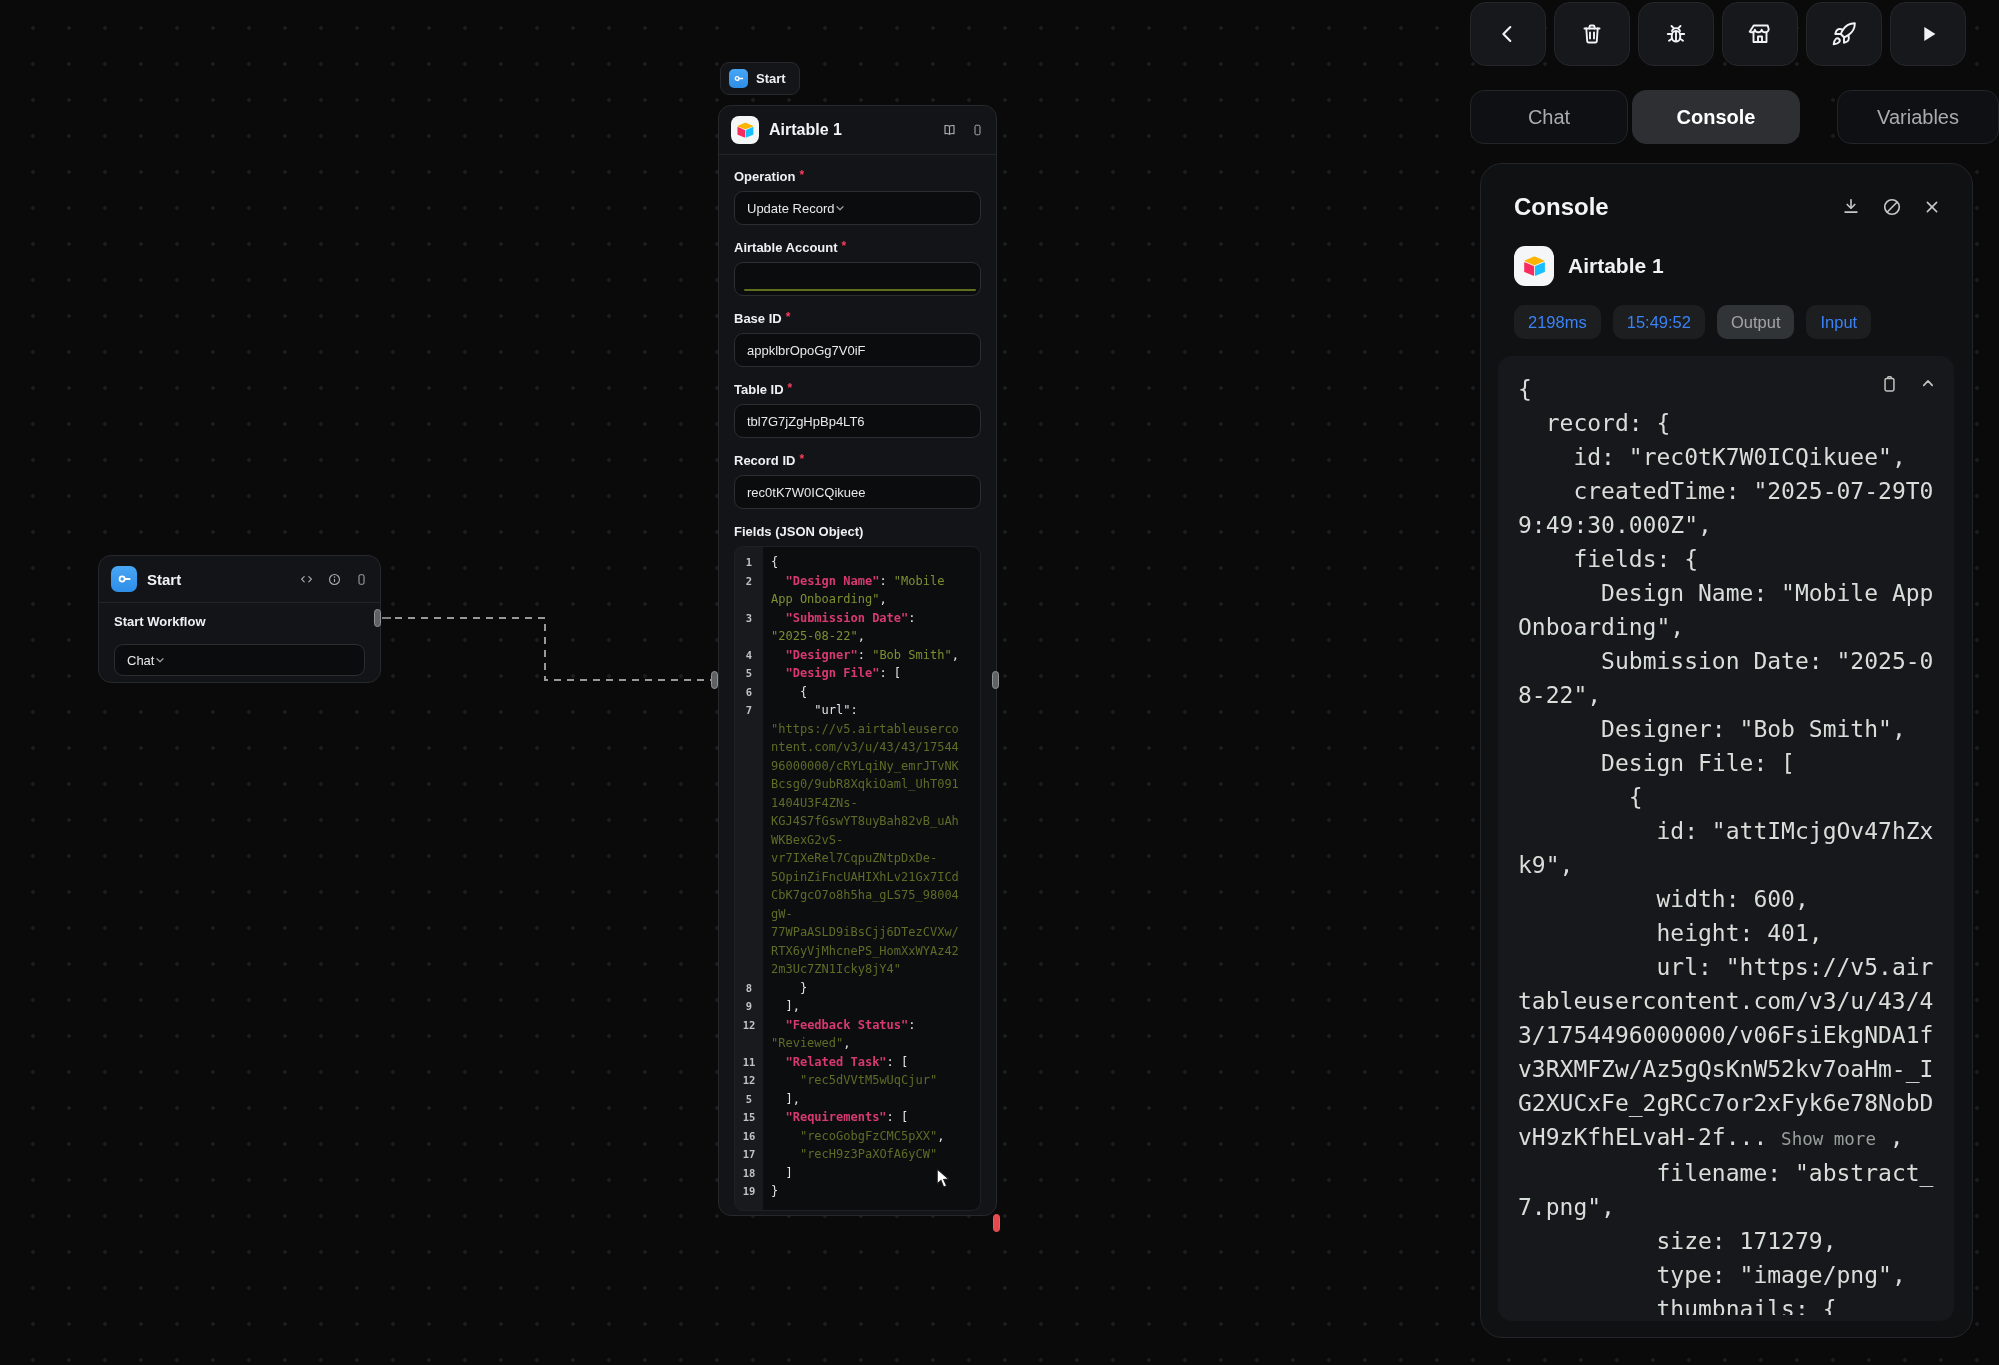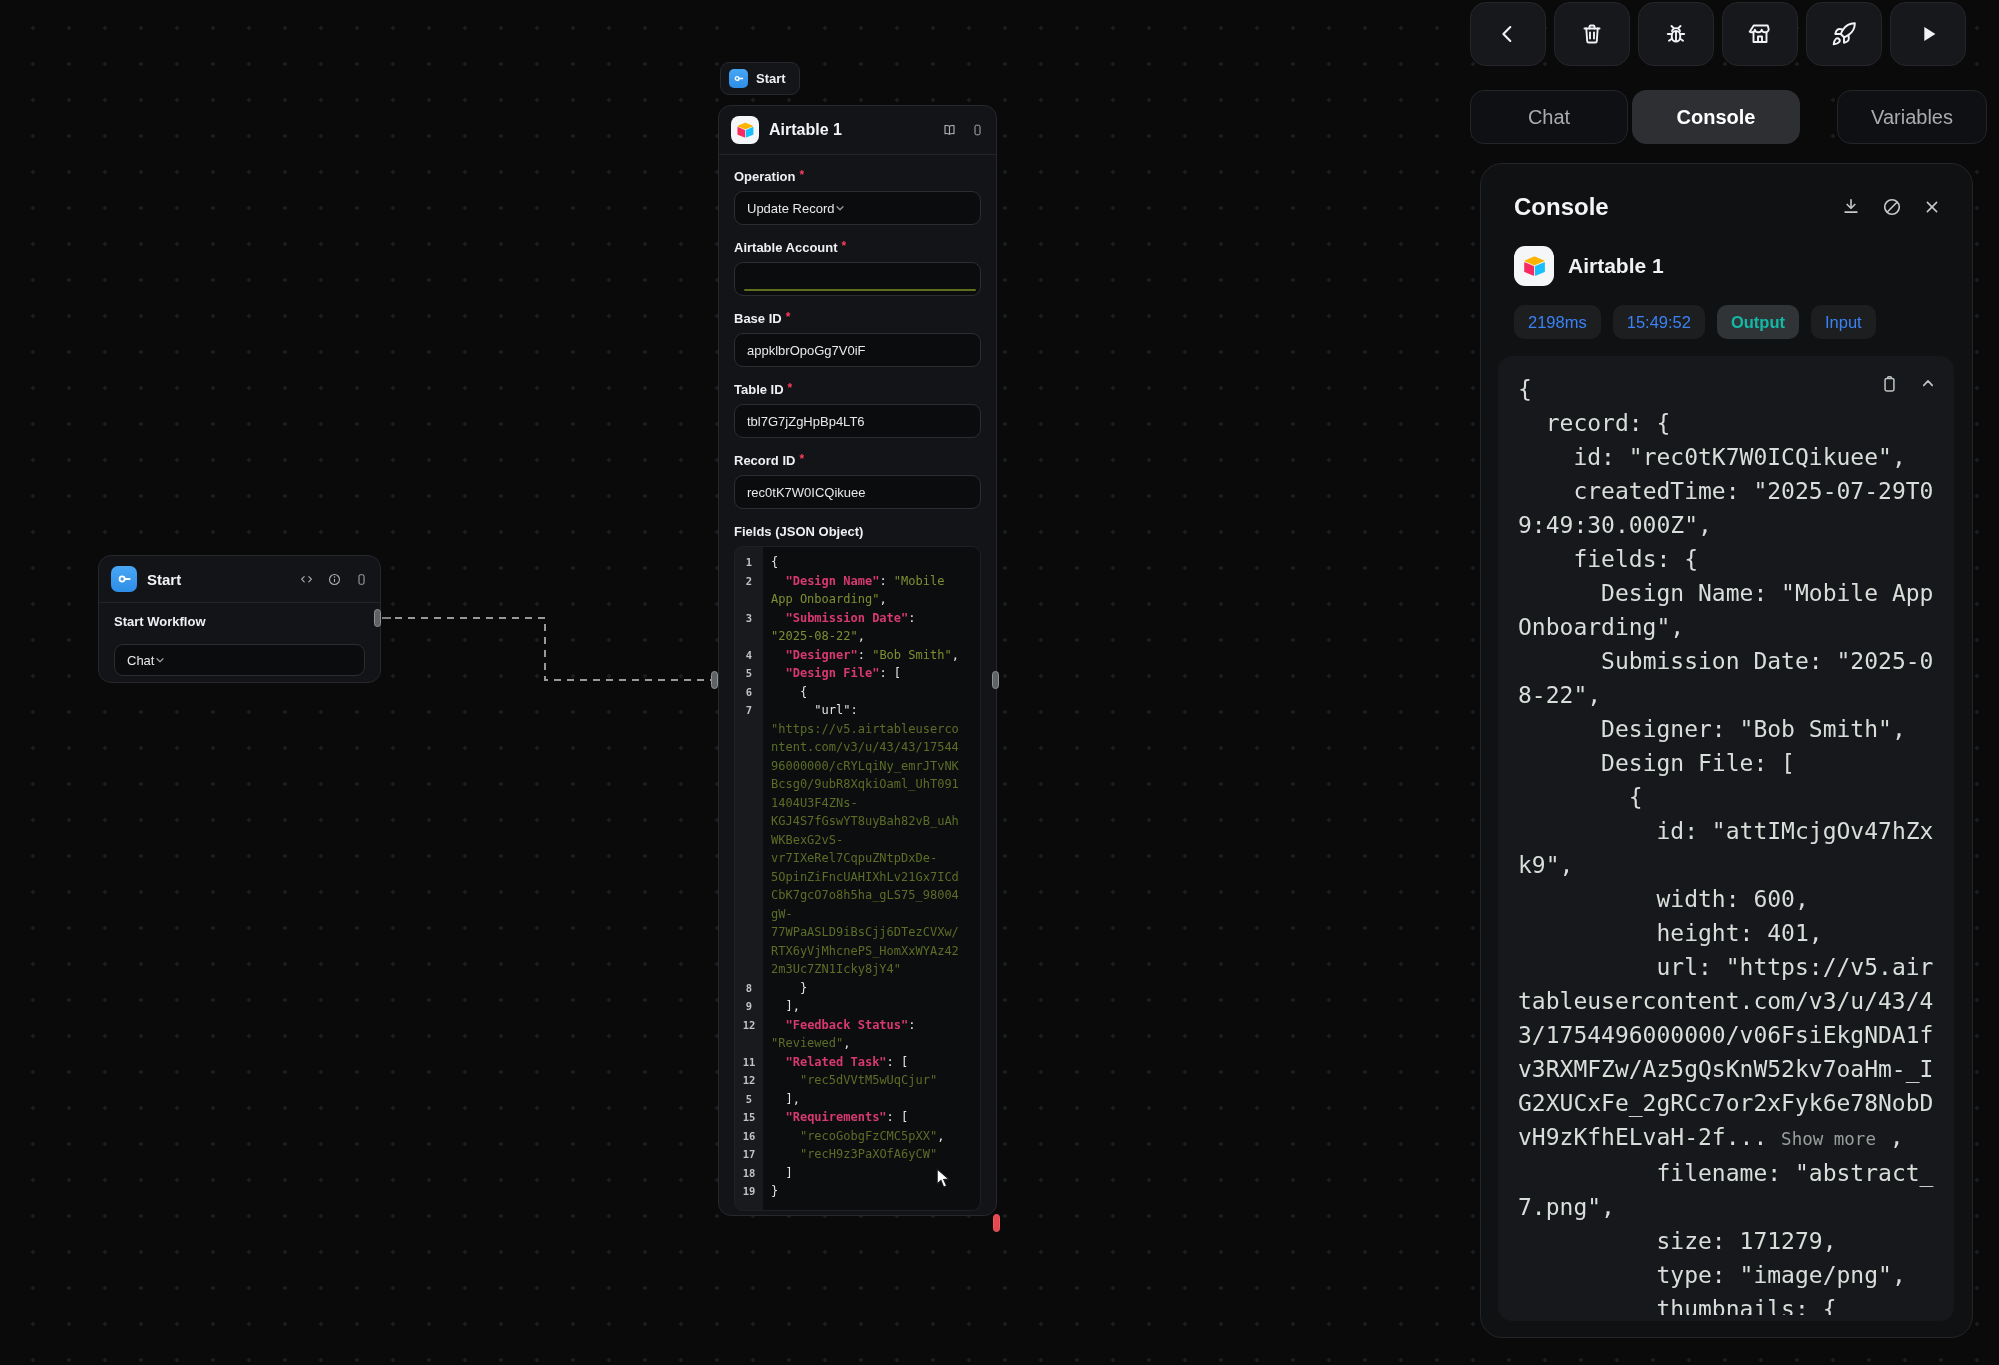--- a/index.html
+++ b/index.html
@@ -75,21 +75,21 @@
   
   .console{position:absolute;left:1480px;top:163px;width:493px;height:1175px;background:#101113;border:1px solid #242528;border-radius:22px}
   .c-head{display:flex;align-items:center;padding:29px 30px 0 33px}
   .c-title{flex:1;font-size:24px;font-weight:700;color:#f4f5f6}
   .c-icons{display:flex;align-items:center;gap:19px;color:#c7c9cb}
   .c-icons span{cursor:pointer;display:flex}
   .c-node{display:flex;align-items:center;gap:14px;padding:25px 33px 0}
   .c-node-label{font-size:21px;font-weight:600;color:#f0f1f3}
   .c-badges{display:flex;gap:12px;padding:19px 33px 0}
   .pill{height:34px;padding:0 14px;border-radius:10px;background:#1c1e20;color:#3b82f6;font-size:16.5px;display:flex;align-items:center}
-  .pill.active{background:#313437;color:#14b8a6;font-weight:700;cursor:pointer}
+  .pill.active{background:#313437;color:#a3a3a3;font-weight:400;cursor:pointer}
   .pill.ghost{cursor:pointer}
   .c-code{position:absolute;left:17px;top:192px;width:456px;bottom:16px;background:#17181b;border-radius:14px;overflow:hidden}
   .c-code pre{position:absolute;left:20px;top:16px;width:417px;bottom:6px;overflow:hidden;
     font-family:"DejaVu Sans Mono",monospace;font-size:23px;line-height:34px;color:#d8ded9;
     white-space:pre-wrap;word-break:break-all}
   .show-more{font-size:17.5px;color:#98a09b;cursor:pointer}
   .c-code-icons{position:absolute;top:17px;right:16px;display:flex;gap:18px;color:#bdc3bf}
   .c-code-icons span{cursor:pointer;display:flex}
 
   .cursor{position:absolute;left:936px;top:1168px}
@@ -368,21 +368,21 @@
         </svg>
       </span>
   </button>
 
   <div class="tab" style="left:1470px;width:158px">
       <span>Chat</span>
     </div>
   <div class="tab active" style="left:1632px;width:168px">
       <span>Console</span>
     </div>
-  <div class="tab" style="left:1837px;width:150px">
+  <div class="tab" style="left:1837px;width:162px">
       <span>Variables</span>
     </div>
 
   <div class="console">
     <div class="c-head">
       <span class="c-title">Console</span>
       <span class="c-icons">
         <span>
             <svg width="22" height="22" viewBox="0 0 26 26" fill="none" stroke="currentColor" stroke-width="1.9" stroke-linecap="round" stroke-linejoin="round">
               <path d="M13 4.5v9.5"></path>

